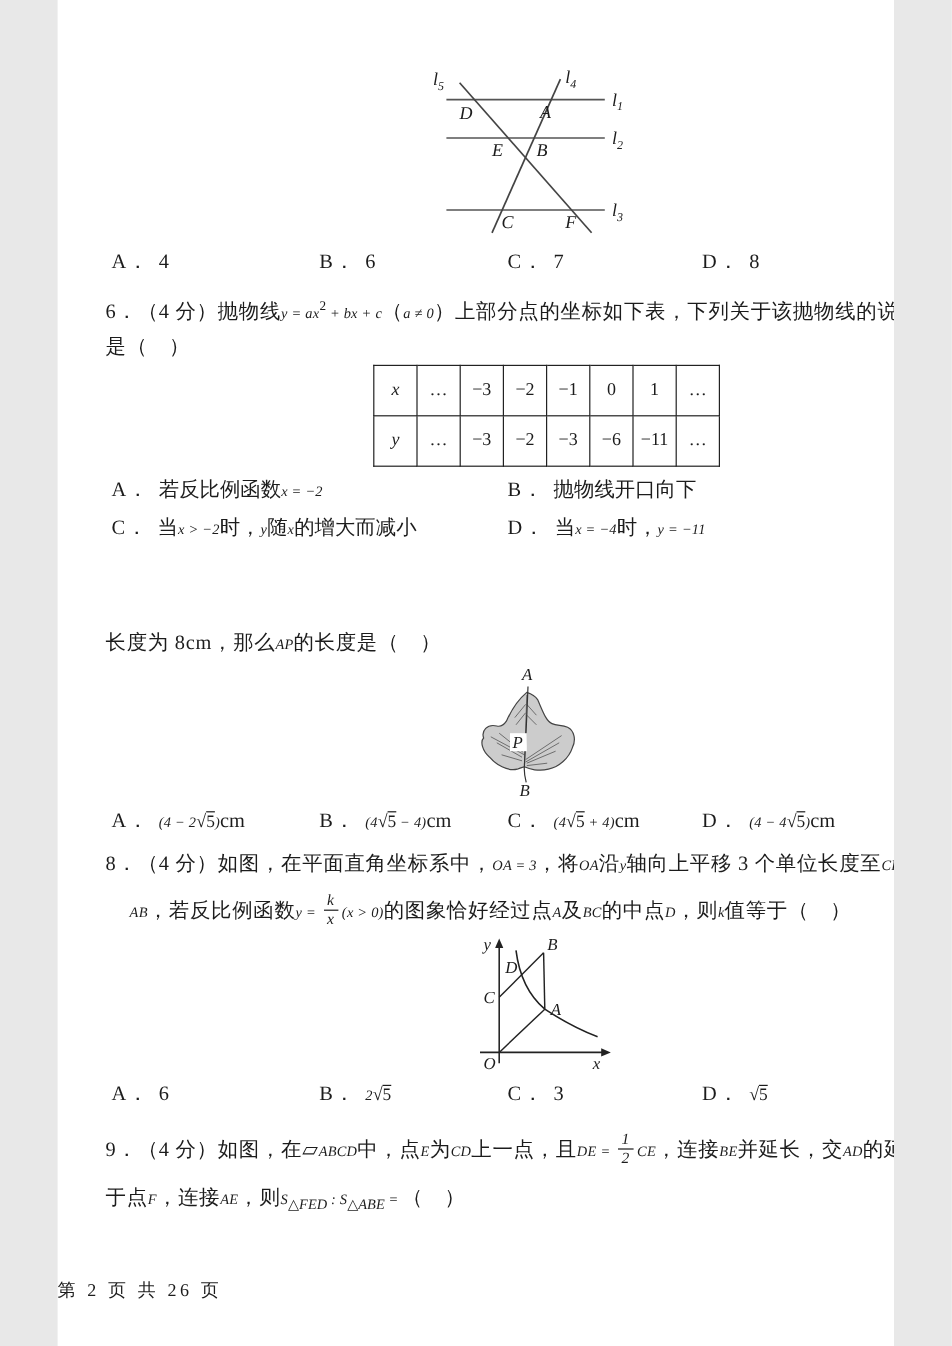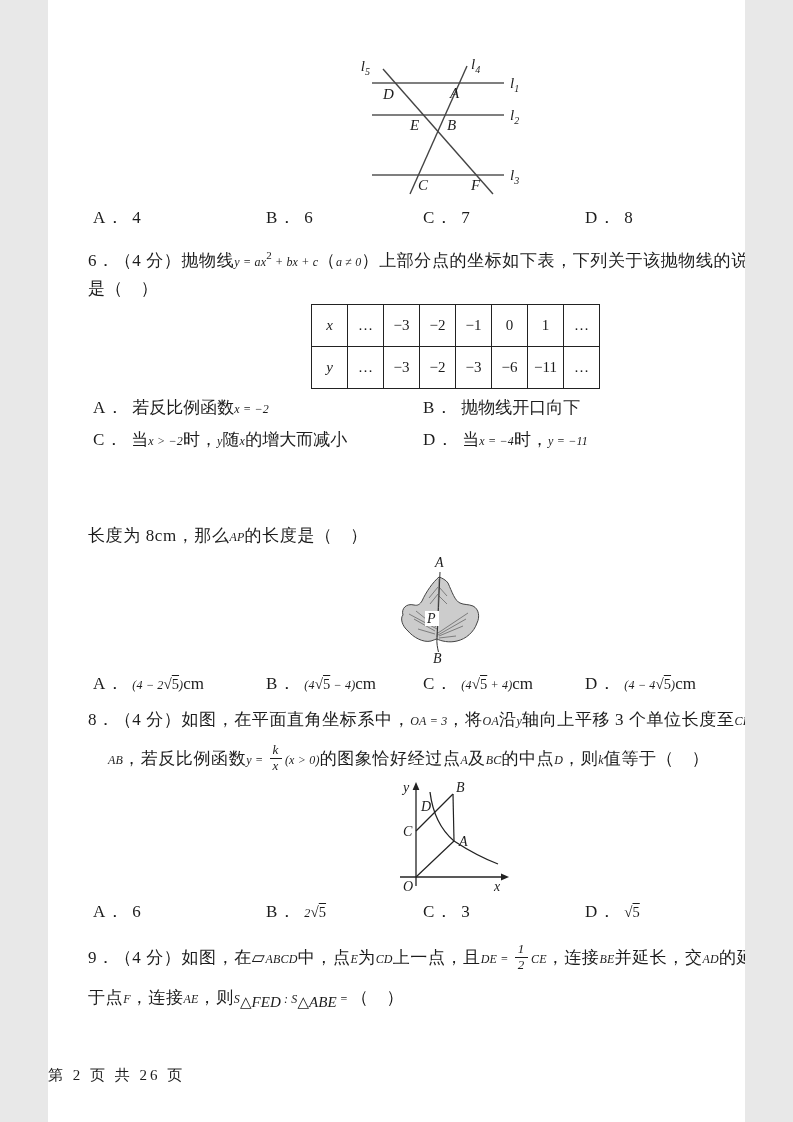--- a/index.html
+++ b/index.html
@@ -7,21 +7,21 @@
     position:relative;width:697px;height:1122px;background:#ffffff;
     font-family:"Liberation Serif","DejaVu Serif",serif;color:#1c1c1c;
     overflow:hidden;margin:0 auto;
   }
   .line{
     position:absolute;left:40px;width:715px;font-size:17px;line-height:24px;
     letter-spacing:0.6px;white-space:nowrap;
   }
   .math{font-family:"Liberation Serif","DejaVu Serif",serif;font-style:italic;font-size:12px;letter-spacing:0.2px;}
   sup.math{font-size:11px;font-style:normal;letter-spacing:0;}
-  sub.math{font-size:15px;font-style:italic;letter-spacing:0;}
+  sub.math{font-size:12px;font-style:italic;letter-spacing:0;}
   .rsign{font-style:normal;font-size:15px;}
   .rv{font-style:normal;text-decoration:overline;font-size:14.5px;}
   .frac{display:inline-flex;flex-direction:column;align-items:center;vertical-align:middle;
         margin:0 3px;font-size:13px;line-height:1.15;font-style:italic;transform:translateY(-2px);}
   .frac .fd{border-top:1px solid #1c1c1c;padding:0 3px;}
   .optrow{position:absolute;left:40px;width:715px;height:30px;font-size:17px;}
   .opt{position:absolute;top:0;white-space:nowrap;}
   .opt .lab{letter-spacing:1px;margin-right:8px;}
   .o1{left:5px}.o2{left:178px}.o3{left:335px}.o4{left:497px}
   table.vals{position:absolute;left:263px;top:304px;border-collapse:collapse;table-layout:fixed;}

